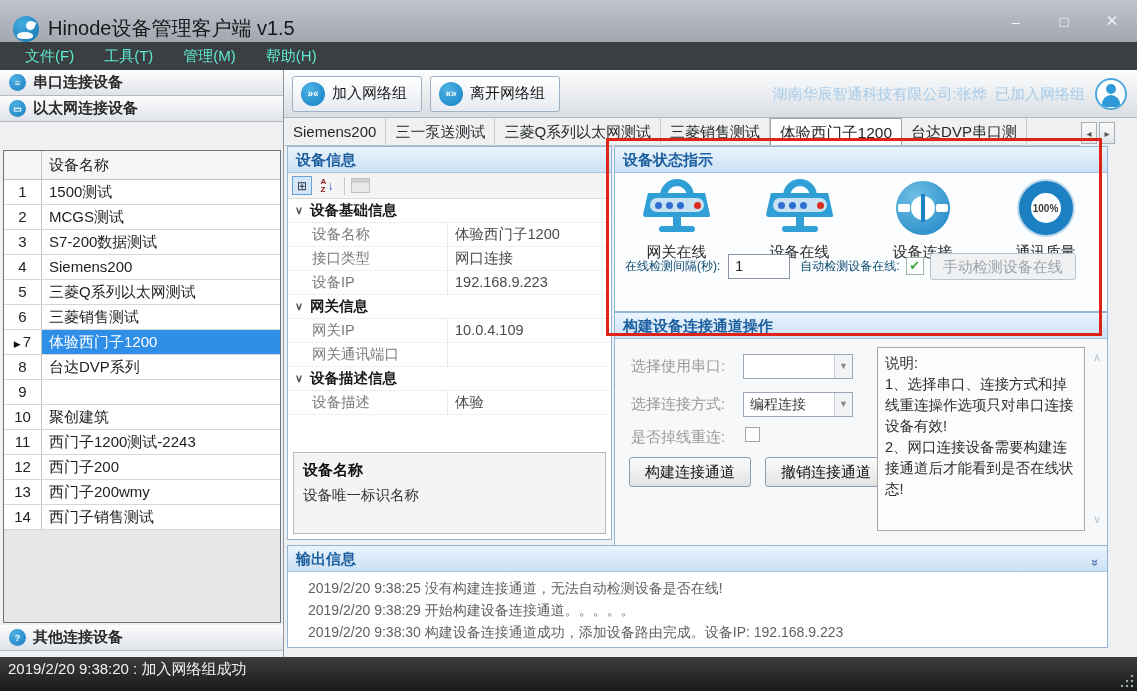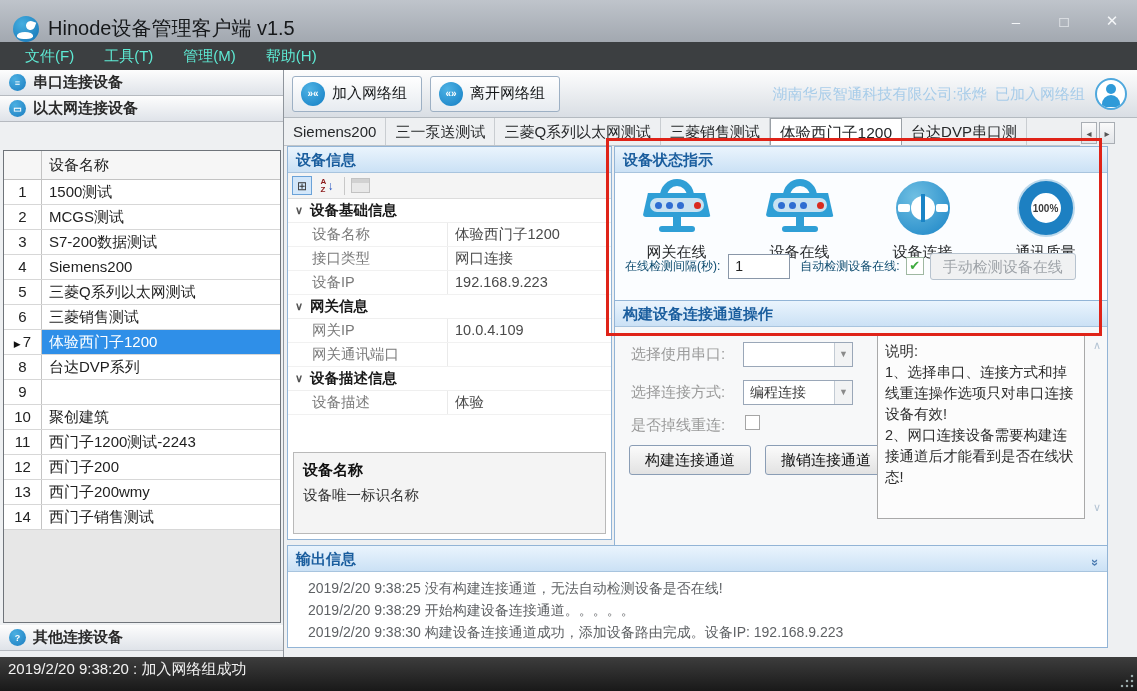--- a/index.html
+++ b/index.html
@@ -143,21 +143,21 @@
   .detect-row { position:absolute; left:10px; right:6px; top:104px; height:30px; display:flex; align-items:center; }
   .detect-label { font-size:12px; color:#0c4a6e; }
   .interval-input { width:62px; height:25px; margin:0 10px 0 8px; border:1px solid #8a97a8; background:#fff;
                     font-size:14px; padding-left:6px; font-family:"Liberation Sans",sans-serif; color:#222; }
   .check-on { width:18px; height:18px; margin:0 6px; background:#fff; border:1px solid #9fb8a2;
               color:#3faa3f; font-size:13px; line-height:16px; text-align:center; }
   .btn-disabled { height:27px; padding:0 12px; background:#f0f1f2; border:1px solid #b7c3cf; border-radius:3px;
                   color:#9fa4a9; font-size:15px; line-height:25px; }
 
   
-  .channel-panel { left:330px; top:154px; width:494px; height:264px; background:#f7f8f9; }
+  .channel-panel { left:330px; top:166px; width:494px; height:264px; background:#f7f8f9; }
   .ch-label { position:absolute; font-size:15px; color:#9a9a9a; }
   .dropdown { position:absolute; width:110px; height:25px; background:#fff; border:1px solid #9aa7b8;
               font-size:14px; color:#3d3d3d; line-height:23px; padding-left:6px; }
   .dd-arrow { position:absolute; right:0; top:0; width:18px; height:23px; background:#f2f3f4;
               border-left:1px solid #c3cbd4; color:#8a8a8a; font-size:9px; text-align:center; line-height:23px; }
   .check-off { position:absolute; width:15px; height:15px; background:#fff; border:1px solid #a5a5a5; }
   .ch-btn { position:absolute; height:30px; background:linear-gradient(#fbfbfb,#e2e2e2);
             border:1px solid #8a9db5; border-radius:3px; font-size:15px; color:#141414;
             display:flex; align-items:center; justify-content:center; }
   .note-box { position:absolute; left:262px; top:34px; width:208px; height:184px; background:#fcfcfc;

